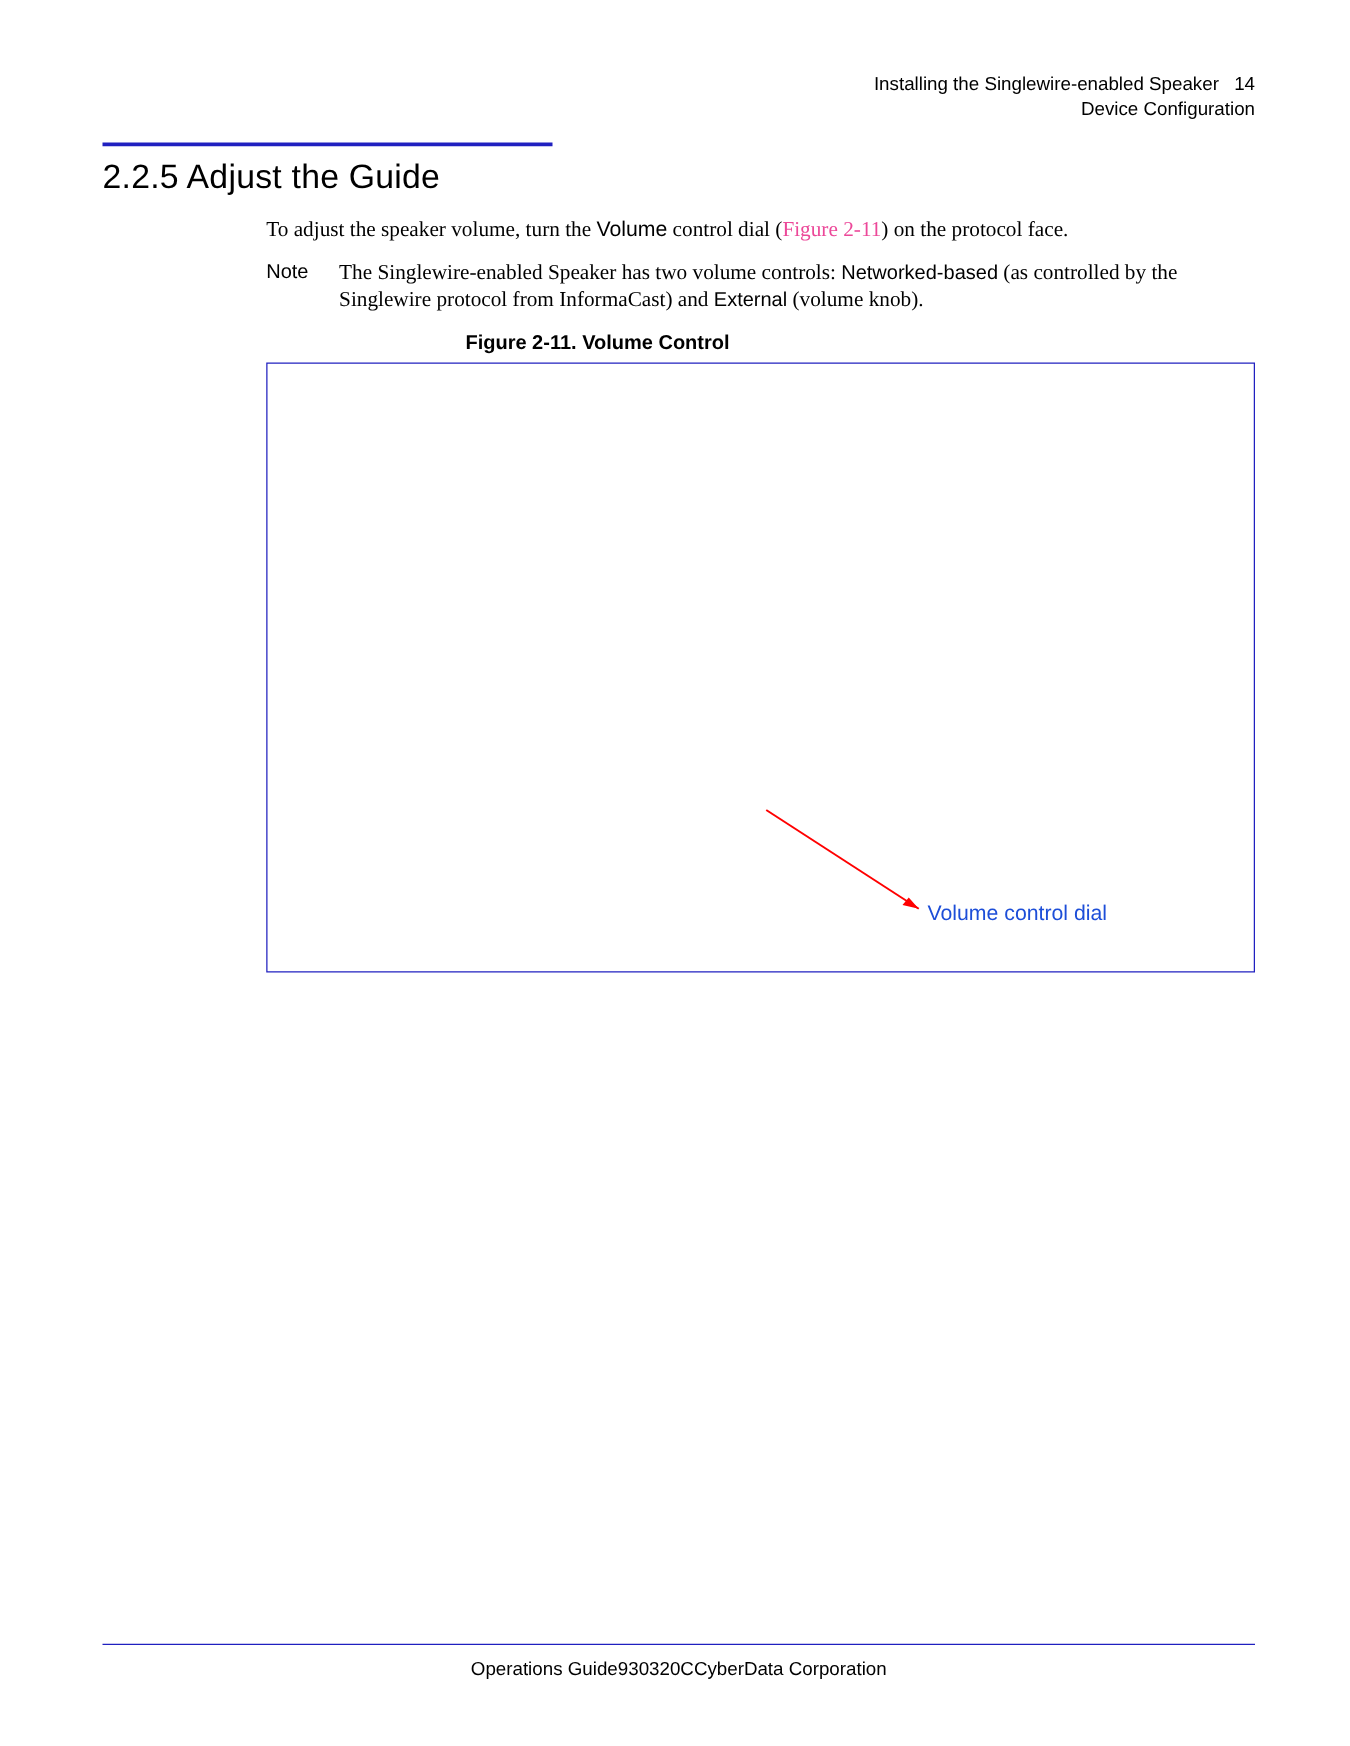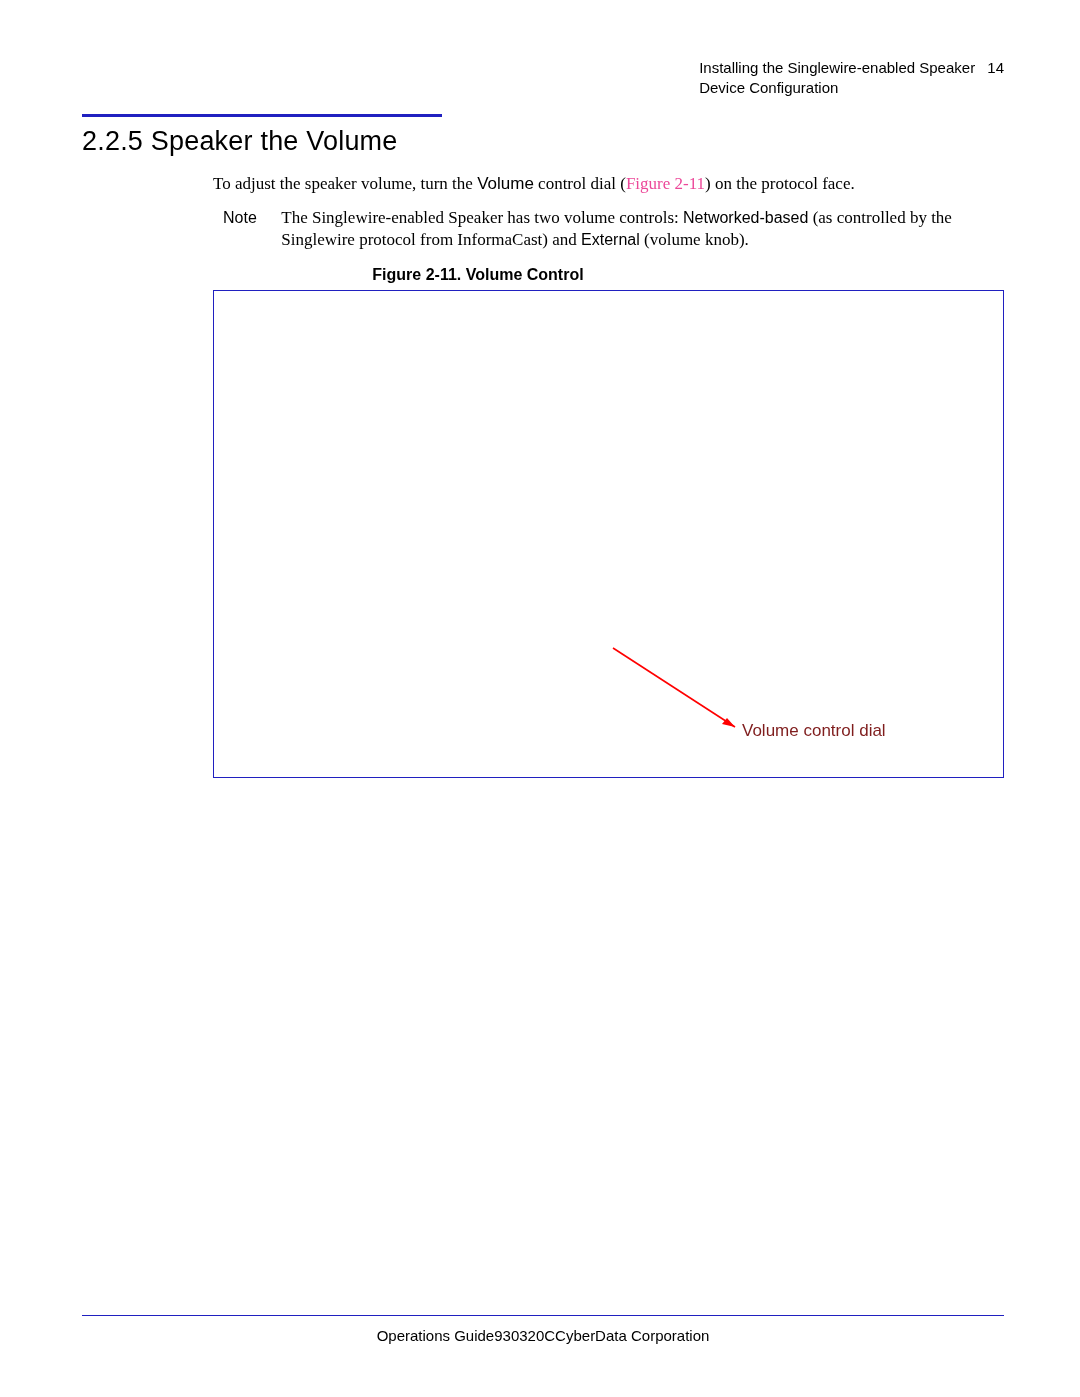--- a/index.html
+++ b/index.html
@@ -3,20 +3,21 @@
 <meta charset="utf-8">
 <style>
   * { box-sizing: border-box; margin: 0; padding: 0; }
   html, body { width: 1080px; height: 1397px; background: #fff; font-family: "Times New Roman", Georgia, serif; color: #000; }
   .page { position: relative; width: 1080px; height: 1397px; }
 
   .header-right {
     position: absolute;
     top: 58px;
     right: 76px;
+    text-align: right;
     font-family: Arial, Helvetica, sans-serif;
     font-size: 15px;
     line-height: 1.3;
     color: #000;
   }
   .header-right .line1 span.num { margin-left: 8px; }
 
   .rule-top {
     position: absolute;
     top: 114px;
@@ -48,21 +49,21 @@
     line-height: 1.3;
     color: #000;
   }
   .body-block p { margin: 0; }
   .body-block .sans { font-family: Arial, Helvetica, sans-serif; }
   .body-block .link { color: #ec4899; }
 
   .note-block {
     position: absolute;
     top: 207px;
-    left: 223px;
+    left: 213px;
     right: 76px;
     font-family: "Book Antiqua", Palatino, "Palatino Linotype", "Times New Roman", serif;
     font-size: 17px;
     line-height: 1.32;
   }
   .note-block .note-label {
     font-family: Arial, Helvetica, sans-serif;
     font-size: 16px;
     display: inline-block;
     width: 54px;
@@ -103,21 +104,21 @@
     height: 488px;
     pointer-events: none;
   }
 
   .callout-label {
     position: absolute;
     top: 721px;
     left: 742px;
     font-family: Arial, Helvetica, sans-serif;
     font-size: 17px;
-    color: #7f1d1d;
+    color: #1d4ed8;
   }
 
   .footer-rule {
     position: absolute;
     top: 1315px;
     left: 82px;
     right: 76px;
     height: 1px;
     background: #2020c0;
   }
@@ -143,21 +144,21 @@
       <span>Installing the Singlewire-enabled Speaker</span>
       <span class="num">14</span>
     </div>
     <div>Device Configuration</div>
   </div>
 
   <div class="rule-top"></div>
 
   <div class="section-title">
     <span>2.2.5</span>
-    <span>Speaker the Volume</span>
+    <span>Adjust the Guide</span>
   </div>
 
   <div class="body-block">
     <p>
       <span>To adjust the speaker volume, turn the </span><span class="sans">Volume</span><span> control dial (</span><span class="link">Figure 2-11</span><span>) on the protocol face.</span>
     </p>
   </div>
 
   <div class="note-block">
     <span class="note-label">Note</span>

